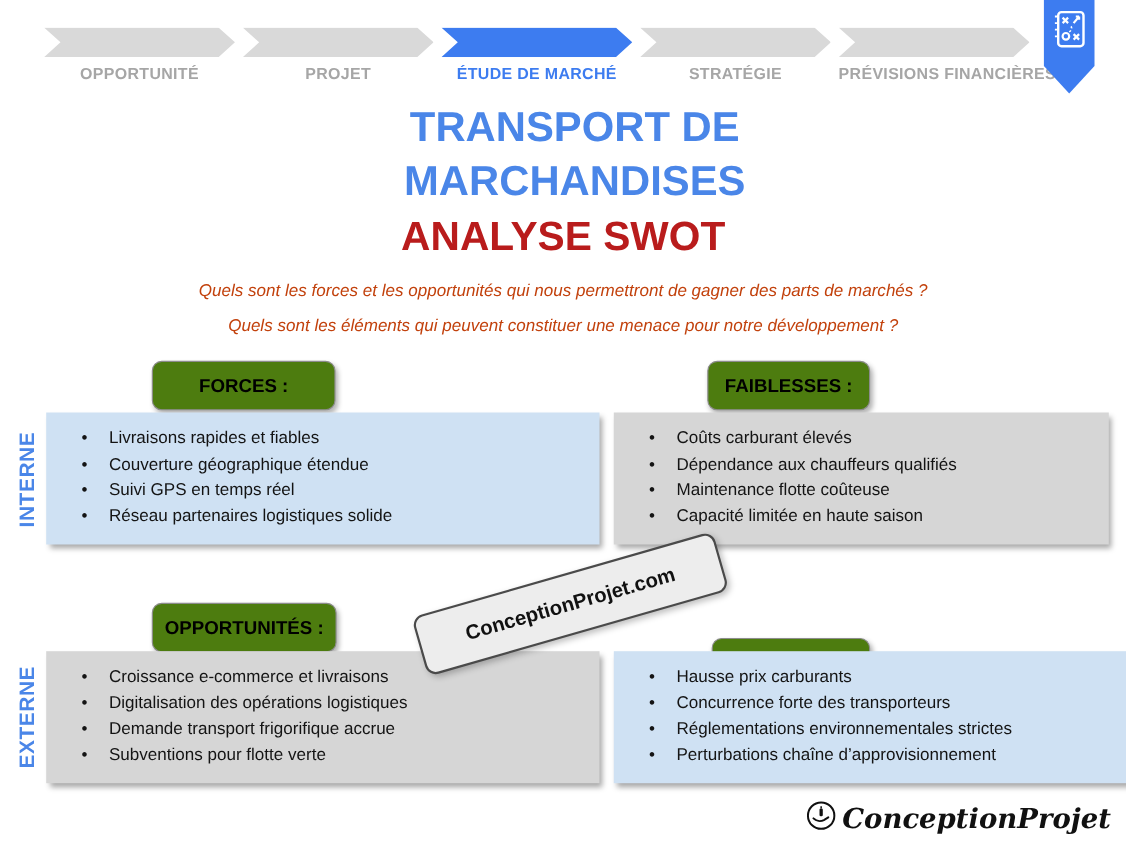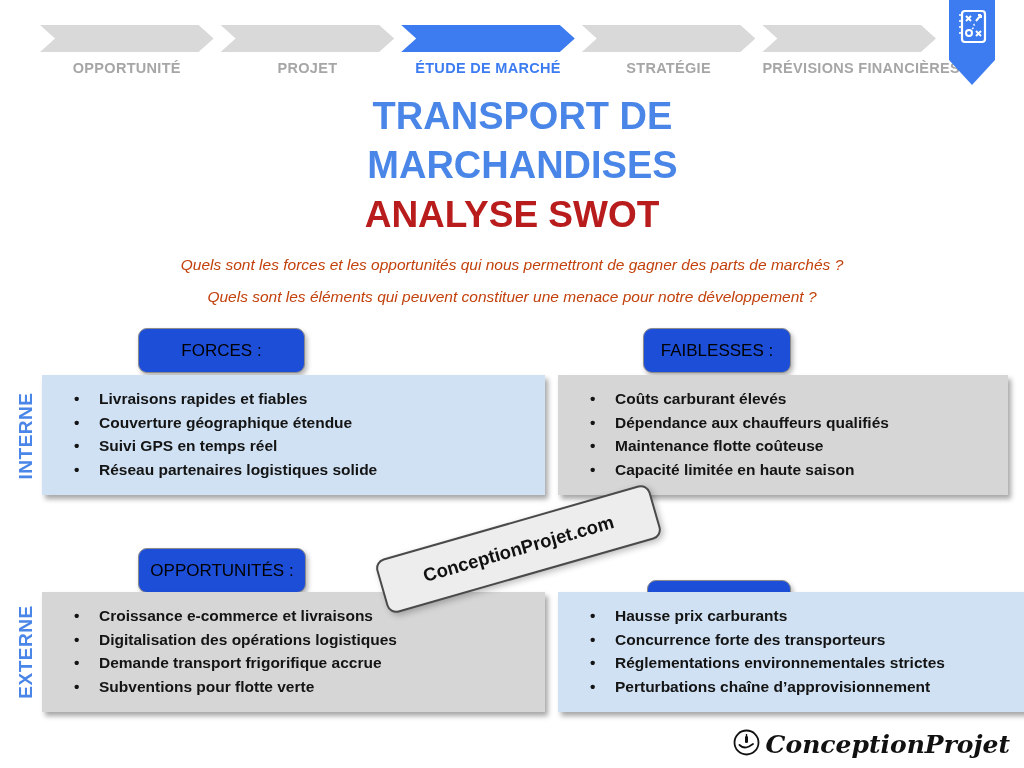--- a/index.html
+++ b/index.html
@@ -24,30 +24,30 @@
   .title{position:absolute;top:92px;left:0;width:100%;text-align:center;font-weight:bold;line-height:49px;}
   .title-blue{font-size:38px;color:#4a86e8;margin-left:21px;}
   .title-black{font-size:37px;color:#b91c1c;}
 
   
   .questions{position:absolute;top:256px;left:0;width:100%;text-align:center;
     font-style:italic;color:#c2410c;font-size:15.5px;}
   .questions p{margin:0 0 14px 0;}
 
   
-  .pill{position:absolute;height:45px;background:#1d4ed8;border:1px solid #8c8c8c;border-radius:9px;
+  .pill{position:absolute;height:45px;background:#4d7c0f;border:1px solid #8c8c8c;border-radius:9px;
     box-shadow:2px 3px 5px rgba(0,0,0,.3);display:flex;align-items:center;justify-content:center;
-    font-weight:normal;font-size:17px;color:#000;box-sizing:border-box;}
+    font-weight:bold;font-size:17px;color:#000;box-sizing:border-box;}
   .pill-forces{left:138px;top:328px;width:167px;}
   .pill-faiblesses{left:643px;top:328px;width:148px;}
   .pill-opportunites{left:138px;top:548px;width:168px;}
   .pill-menaces{left:647px;top:580px;width:144px;}
 
   
-  .qbox{position:absolute;box-shadow:3px 4px 5px rgba(0,0,0,.35);font-weight:bold;}
+  .qbox{position:absolute;box-shadow:3px 4px 5px rgba(0,0,0,.35);}
   .blue-box{background:#cfe1f3;}
   .gray-box{background:#d6d6d6;}
   .box-forces{left:42px;top:375px;width:503px;height:120px;}
   .box-faiblesses{left:558px;top:375px;width:450px;height:120px;}
   .box-opportunites{left:42px;top:592px;width:503px;height:120px;}
   .box-menaces{left:558px;top:592px;width:538px;height:120px;}
   .qbox ul{list-style:none;margin:0;padding:12px 8px 0 0;}
   .qbox li{position:relative;padding-left:57px;font-size:15.5px;line-height:23.5px;color:#141414;}
   .qbox li::before{content:"•";position:absolute;left:32px;color:#141414;}
 

